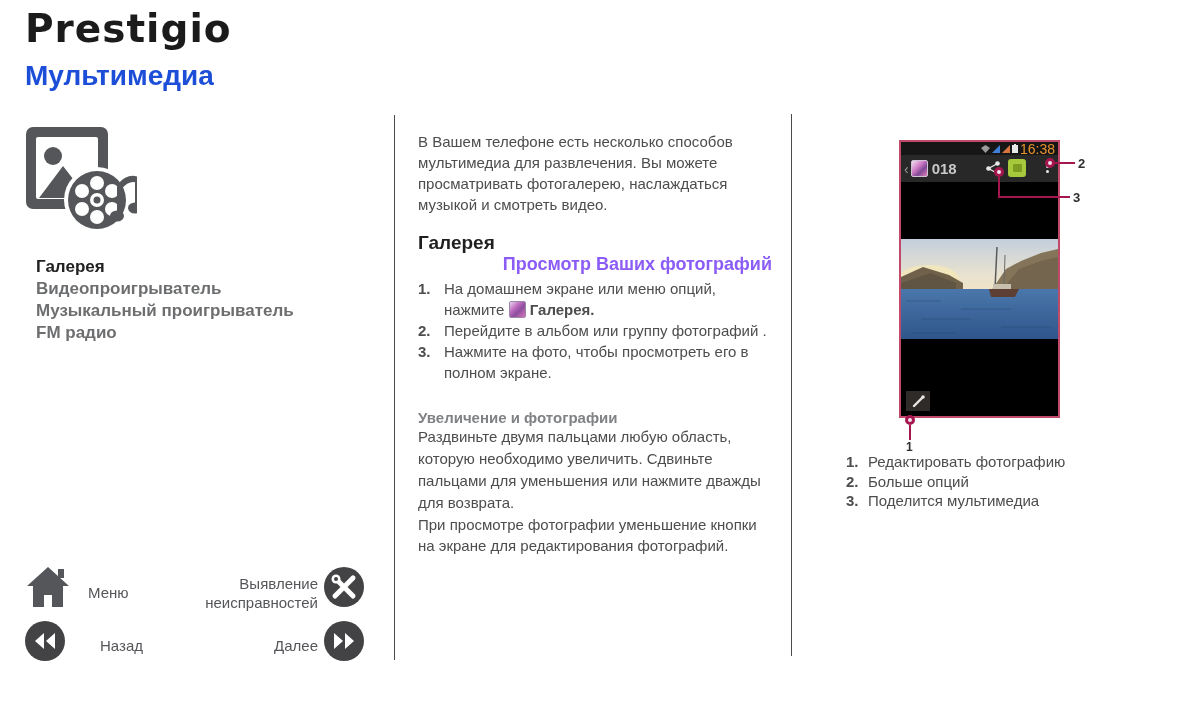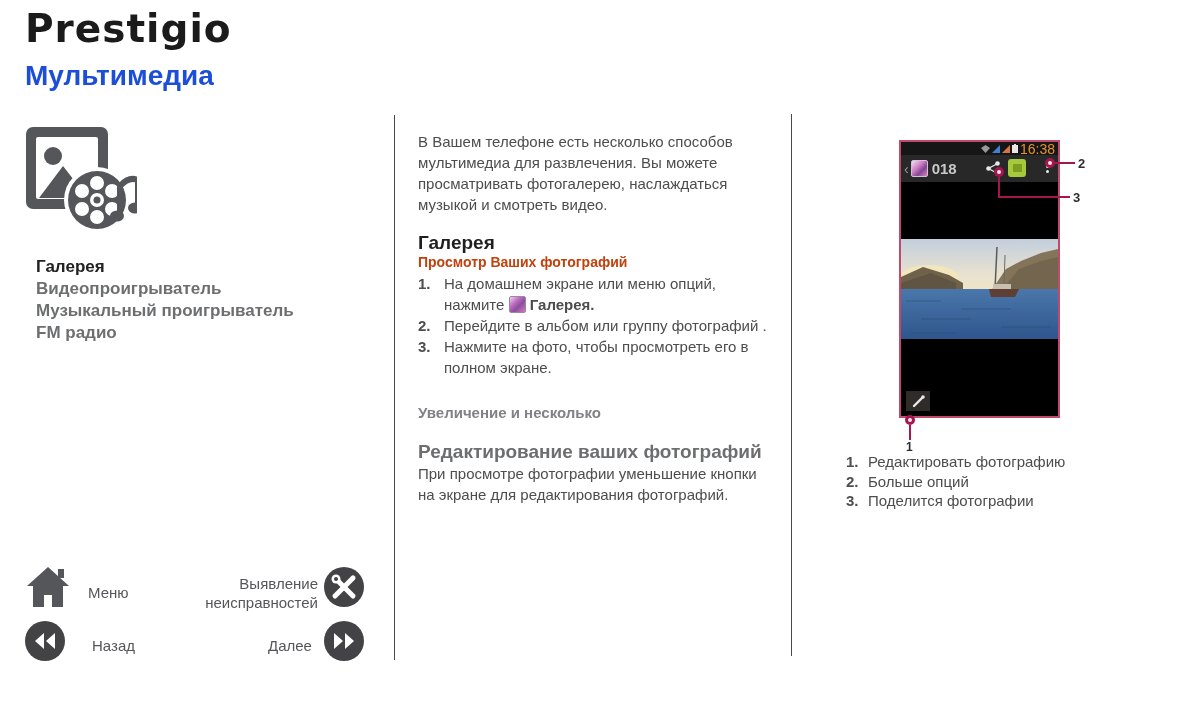--- a/index.html
+++ b/index.html
@@ -24,21 +24,21 @@
   .icon-abs { position:absolute; }
   .troubleshoot-label { text-align:right; line-height:19px; }
 
   
   .vdiv { position:absolute; width:1px; background:#4a4a4a; }
 
   
   .content { position:absolute; left:418px; top:131px; width:354px; color:#4d4d4f; }
   .content p { font-size:15px; line-height:21px; }
   .h-black { font-size:19px; font-weight:bold; color:#1f1f1f; margin-top:17px; }
-  .h-gray  { font-size:14px; font-weight:bold; color:#c2410c; }
+  .h-gray  { font-size:18px; font-weight:bold; color:#8b5cf6;text-align:right; }
   .h-gray-sm { font-size:15px; font-weight:bold; color:#808285; margin-top:26px; }
   .h-gray-lg { font-size:19px; font-weight:bold; color:#6d6e70; margin-top:20px; }
   .steps { margin-top:3px; }
   .step { display:flex; font-size:15px; line-height:21px; }
   .step .num { width:26px; font-weight:bold; flex:none; }
   .gal-inline-icon { display:inline-block; width:17px; height:17px; vertical-align:-3px;
       border-radius:2px; border:1px solid #9c86a8;
       background:linear-gradient(135deg,#e9d8ef 0%,#c06cc0 35%,#8c4f9e 60%,#d777b5 100%); }
 
   
@@ -135,23 +135,23 @@
     </svg>
   </div>
 
   <div class="icon-abs" style="left:25px; top:621px;">
     <svg width="40" height="40" viewBox="0 0 40 40">
       <circle cx="20" cy="20" r="20" fill="#434345"></circle>
       <polygon points="19,12 19,28 10,20" fill="#ffffff"></polygon>
       <polygon points="30,12 30,28 21,20" fill="#ffffff"></polygon>
     </svg>
   </div>
-  <div class="footer-label" style="left:92px; top:637px;">Назад</div>
-
-  <div class="footer-label" style="left:256px; top:637px; width:68px; text-align:center;">Далее</div>
+  <div class="footer-label" style="left:100px; top:637px;">Назад</div>
+
+  <div class="footer-label" style="left:250px; top:637px; width:68px; text-align:right;">Далее</div>
   <div class="icon-abs" style="left:324px; top:621px;">
     <svg width="40" height="40" viewBox="0 0 40 40">
       <circle cx="20" cy="20" r="20" fill="#434345"></circle>
       <polygon points="10,12 10,28 19,20" fill="#ffffff"></polygon>
       <polygon points="21,12 21,28 30,20" fill="#ffffff"></polygon>
     </svg>
   </div>
 
   <div class="vdiv" style="left:394px; top:115px; height:545px;"></div>
   <div class="vdiv" style="left:791px; top:114px; height:542px;"></div>
@@ -172,22 +172,22 @@
       </div>
       <div class="step">
         <span class="num">2.</span>
         <div>Перейдите в альбом или группу фотографий .</div>
       </div>
       <div class="step">
         <span class="num">3.</span>
         <div>Нажмите на фото, чтобы просмотреть его в полном экране.</div>
       </div>
     </div>
-    <div class="h-gray-sm">Увеличение и несколько</div>
-    <div class="h-gray-lg">Редактирование ваших фотографий</div>
+    <div class="h-gray-sm">Увеличение и фотографии</div>
+    <p style="line-height:22px;">Раздвиньте двумя пальцами любую область, которую необходимо увеличить. Сдвиньте пальцами для уменьшения или нажмите дважды для возврата.</p>
     <p>При просмотре фотографии уменьшение кнопки на экране для редактирования фотографий.</p>
   </div>
 
   <div class="phone">
     <div class="statusbar">
       <svg width="9" height="8" viewBox="0 0 9 8">
           <polygon points="0,3 4.5,8 9,3 4.5,0" fill="#9a9a9a"></polygon>
         </svg>
       <svg width="8" height="8" viewBox="0 0 8 8">
           <polygon points="0,8 8,8 8,0" fill="#3f7fd6"></polygon>
@@ -283,17 +283,17 @@
     <div class="row">
       <span class="num">1.</span>
       <span>Редактировать фотографию</span>
     </div>
     <div class="row">
       <span class="num">2.</span>
       <span>Больше опций</span>
     </div>
     <div class="row">
       <span class="num">3.</span>
-      <span>Поделится фотографии</span>
+      <span>Поделится мультимедиа</span>
     </div>
   </div>
 
 </div>
 
 </body></html>

